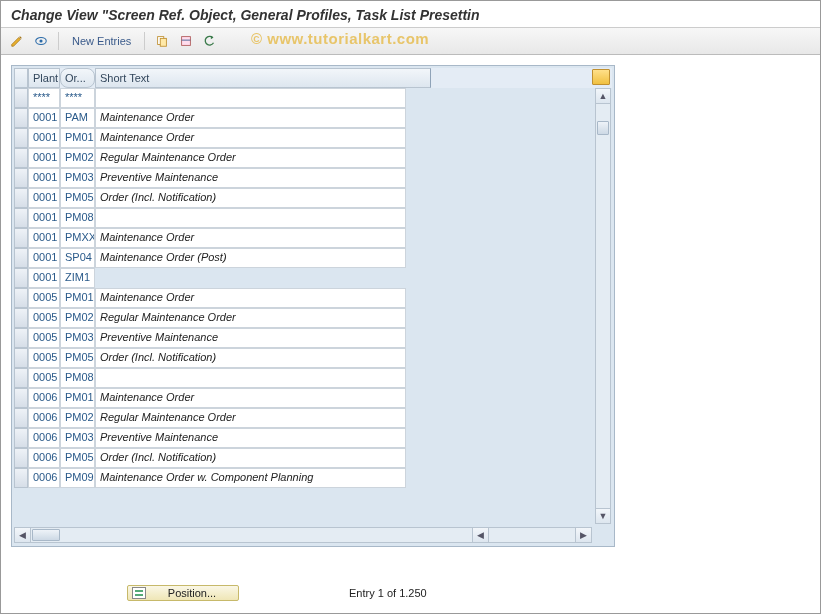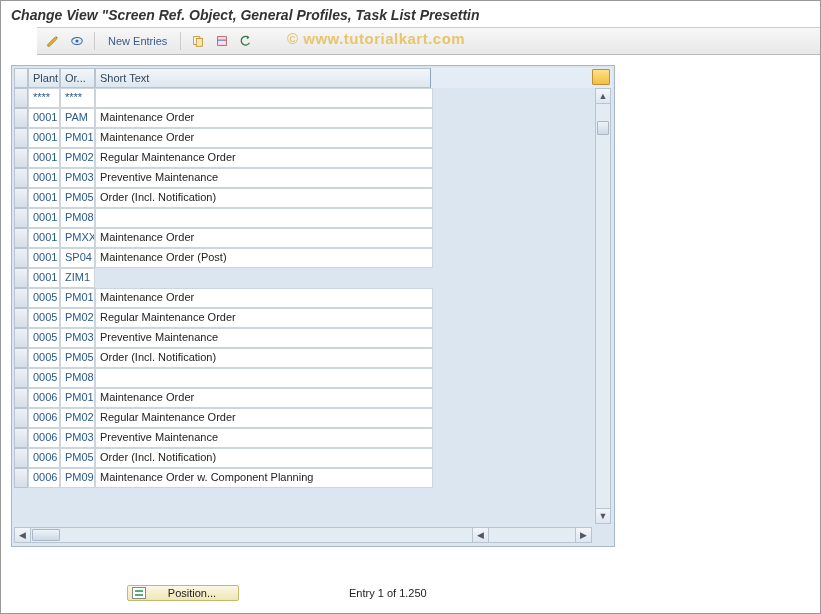--- a/index.html
+++ b/index.html
@@ -1,40 +1,40 @@
 <!DOCTYPE html>
 <html><head>
   <meta charset="utf-8">
   <style>
     * { box-sizing: border-box; margin: 0; padding: 0; }
     body { font-family: Arial, sans-serif; font-size: 11px; background: #fff; width: 821px; height: 614px; border: 1px solid #999; position: relative; }
 
     .title-bar { background: #fff; padding: 6px 10px 4px; font-style: italic; font-weight: bold; font-size: 14px; color: #333; }
 
-    .toolbar { background: linear-gradient(#f7f7f7,#e8e8e8); border-top: 1px solid #ccc; border-bottom: 1px solid #bbb; padding: 3px 6px; display: flex; align-items: center; gap: 4px; position: relative; margin-left: 36px; }
+    .toolbar { background: linear-gradient(#f7f7f7,#e8e8e8); border-top: 1px solid #ccc; border-bottom: 1px solid #bbb; padding: 3px 6px; display: flex; align-items: center; gap: 4px; position: relative; }
     .toolbar .btn { width: 20px; height: 20px; display: inline-flex; align-items: center; justify-content: center; border: 1px solid transparent; border-radius: 2px; cursor: pointer; }
     .toolbar .sep { width: 1px; height: 18px; background: #ccc; margin: 0 3px; }
     .tb-text { color: #3a5a8a; padding: 0 6px; cursor: pointer; }
     .watermark { position: absolute; left: 250px; top: 2px; font-size: 15px; color: #e8c56a; font-weight: 700; letter-spacing: .5px; }
 
     .content { padding: 10px 10px 0 10px; }
 
     .grid-wrap { position: relative; border: 1px solid #a8b8c8; background: #dbe6f0; width: 604px; height: 482px; padding: 2px; }
     .grid-header { display: flex; background: #e4ecf5; }
     .hcell { border: 1px solid #b8c4d0; background: linear-gradient(#f2f6fa,#dde6ef); padding: 3px 4px; color: #33475c; font-size: 11px; }
     .hsel { width: 14px; border: 1px solid #b8c4d0; background: linear-gradient(#f2f6fa,#dde6ef); }
-    .h-plant { width: 32px; } .h-order { width: 35px; } .h-text { width: 336px; border-right: 1px solid #8fa3b8; }
+    .h-plant { width: 32px; } .h-order { width: 35px; border-radius: 8px; } .h-text { width: 336px; border-right: 1px solid #8fa3b8; }
 
     .config-icon { position: absolute; top: 3px; right: 4px; width: 18px; height: 16px; background: linear-gradient(#ffe08a,#f0c040); border: 1px solid #c09030; border-radius: 1px; cursor: pointer; }
 
     .grid-body { height: 440px; overflow: hidden; background: #dbe6f0; }
     .row { display: flex; height: 20px; }
     .rsel { width: 14px; border: 1px solid #b8c4d0; background: linear-gradient(#eef2f7,#d6dee8); cursor: pointer; }
     .cell { background: #fff; border: 1px solid #ccd4dc; padding: 2px 4px; color: #2a5a8a; font-size: 11px; white-space: nowrap; overflow: hidden; }
-    .c-plant { width: 32px; } .c-order { width: 35px; } .c-text { width: 338px; color: #222; }
+    .c-plant { width: 32px; } .c-order { width: 35px; } .c-text { width: 311px; color: #222; font-style: italic; }
 
     .vscroll { position: absolute; right: 3px; top: 22px; bottom: 22px; width: 16px; background: #e4ecf3; border: 1px solid #b8c4d0; }
     .vscroll .arrow { height: 15px; background: linear-gradient(#f2f6fa,#dde6ef); border-bottom: 1px solid #b8c4d0; display:flex; align-items:center; justify-content:center; color:#556; cursor:pointer; font-size:9px; }
     .vscroll .arrow.dn { border-top: 1px solid #b8c4d0; border-bottom:none; position:absolute; bottom:0; left:0; right:0; }
     .vscroll .thumb { position:absolute; top:32px; left:1px; right:1px; height:14px; background: linear-gradient(#eef3f8,#cdd9e5); border:1px solid #a8b8c8; border-radius:1px; cursor:pointer;}
 
     .hscroll { position: absolute; left: 2px; right: 22px; bottom: 3px; height: 16px; background: #e4ecf3; border: 1px solid #b8c4d0; display:flex; }
     .hscroll .arrow { width: 16px; background: linear-gradient(#f2f6fa,#dde6ef); border-right: 1px solid #b8c4d0; display:flex;align-items:center;justify-content:center;color:#556;cursor:pointer;font-size:9px;}
     .hscroll .arrow.rgt { margin-left:auto; border-left:1px solid #b8c4d0; border-right:none;}
     .hscroll .track { flex:1; position: relative; }

